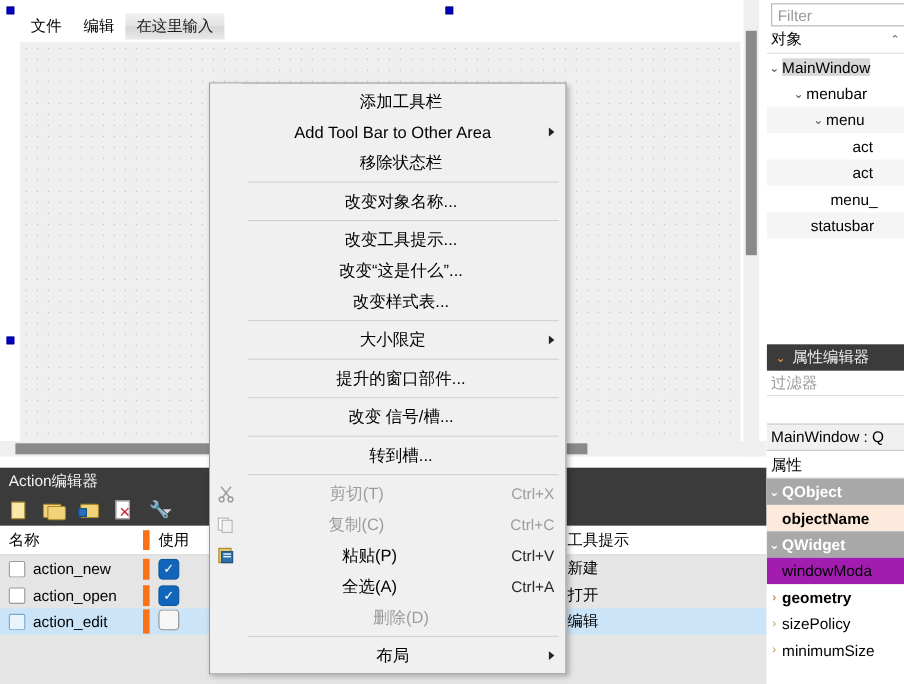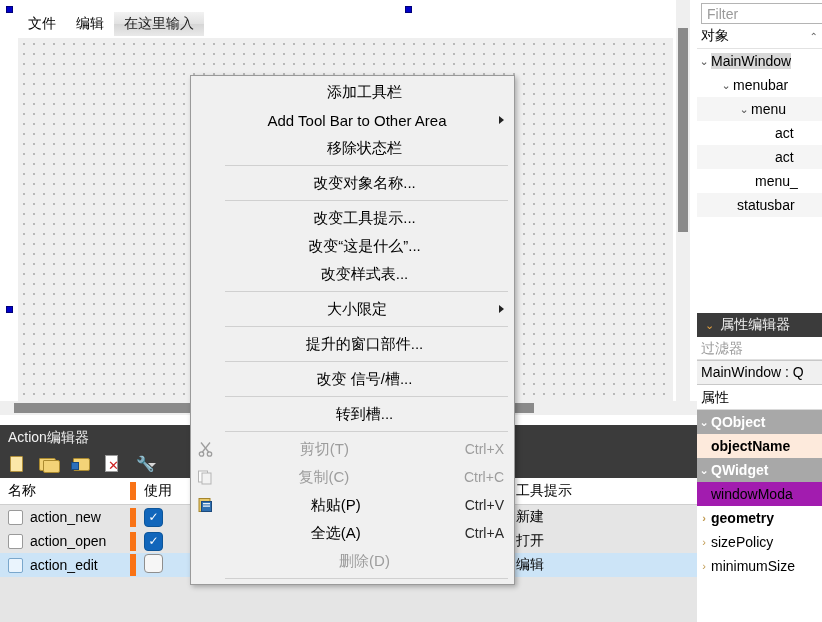--- a/index.html
+++ b/index.html
@@ -141,21 +141,21 @@
     display: flex; align-items: center; gap: 6px; padding-left: 8px;
   }
   .prop-title .chev-o { color: #e8a33d; font-size: 11px; }
   .prop-filter {
     height: 22px; font-size: 14px; color: #9a9a9a; line-height: 22px;
     padding-left: 4px; border-bottom: 1px solid #e0e0e0;
   }
   .prop-obj {
     height: 23px; font-size: 14px; line-height: 23px; padding-left: 4px;
     background: #f0f0f0; border: 1px solid #c8c8c8; border-left: none; border-right: none;
-    white-space: nowrap; overflow: hidden;
+    white-space: nowrap; overflow: hidden; margin-top: 25px;
   }
   .prop-colhead {
     height: 24px; font-size: 14px; line-height: 24px; padding-left: 4px;
     border-bottom: 1px solid #dadada; background: #fff;
   }
   .prop-row {
     height: 24px; display: flex; align-items: center; font-size: 14px;
     white-space: nowrap; overflow: hidden;
   }
   .prop-row .chev { color: #c09a50; }
@@ -493,15 +493,19 @@
     <div class="ctx-item">
       <span class="lbl">全选(A)</span>
       <span class="sc">Ctrl+A</span>
     </div>
     <div class="ctx-item disabled">
       <span class="lbl">删除(D)</span>
     </div>
 
     <div class="ctx-sep"></div>
 
+    <div class="ctx-item">
+      <span class="lbl">布局</span>
+      <span class="arrow"></span>
+    </div>
   </div>
 
 </div>
 
 </body></html>

